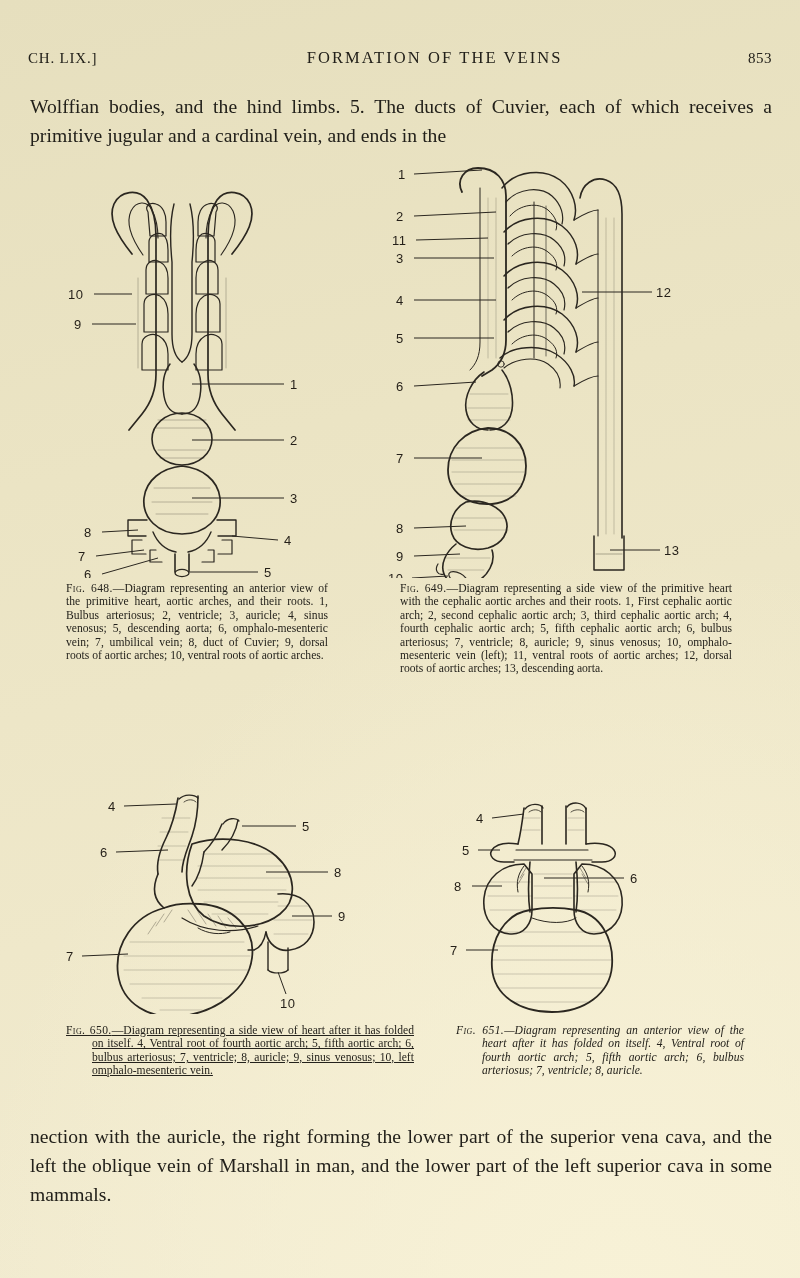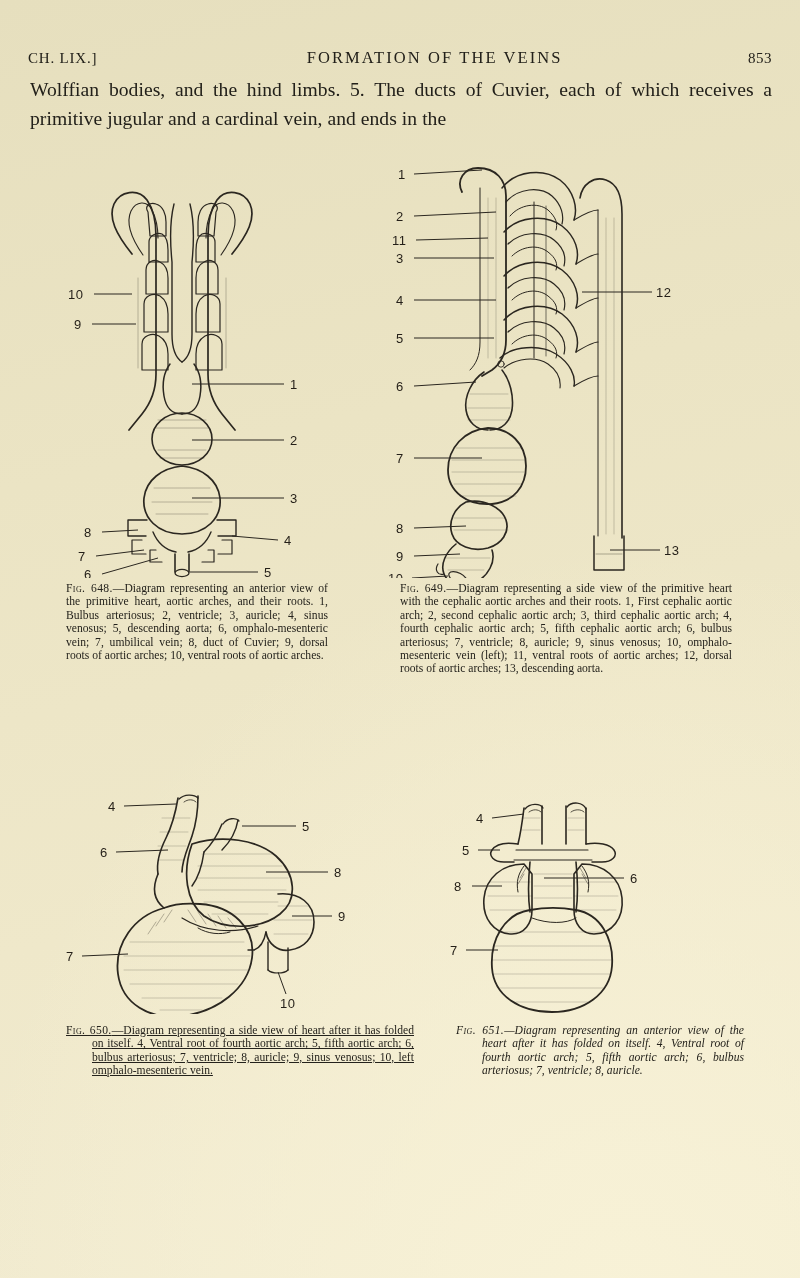--- a/index.html
+++ b/index.html
@@ -65,21 +65,21 @@
   .bodytext {
     position: absolute;
     left: 30px;
     right: 28px;
     font-size: 19.6px;
     line-height: 29px;
     text-align: justify;
     text-justify: inter-word;
     letter-spacing: 0.05px;
   }
-  #para-top  { top: 75px; }
+  #para-top  { top: 92px; }
   #para-mid  { top: 737px; }
   #para-bot  { top: 1122px; }
 
   
   .figrow {
     position: absolute;
     left: 26px;
     right: 26px;
     display: flex;
   }
@@ -477,14 +477,15 @@
             <text x="22" y="173">7</text>
           </g>
         </svg>
       </div>
       <div class="caption hang" id="cap651">
         <span class="figno">Fig. 651.</span><span>—Diagram representing an anterior view of the heart after it has folded on itself. 4, Ventral root of fourth aortic arch; 5, fifth aortic arch; 6, bulbus arteriosus; 7, ventricle; 8, auricle.</span>
       </div>
     </div>
   </div>
 
+  <div class="bodytext" id="para-bot">nection with the auricle, the right forming the lower part of the superior vena cava, and the left the oblique vein of Marshall in man, and the lower part of the left superior cava in some mammals.</div>
 
 </div>
 
 </body></html>

